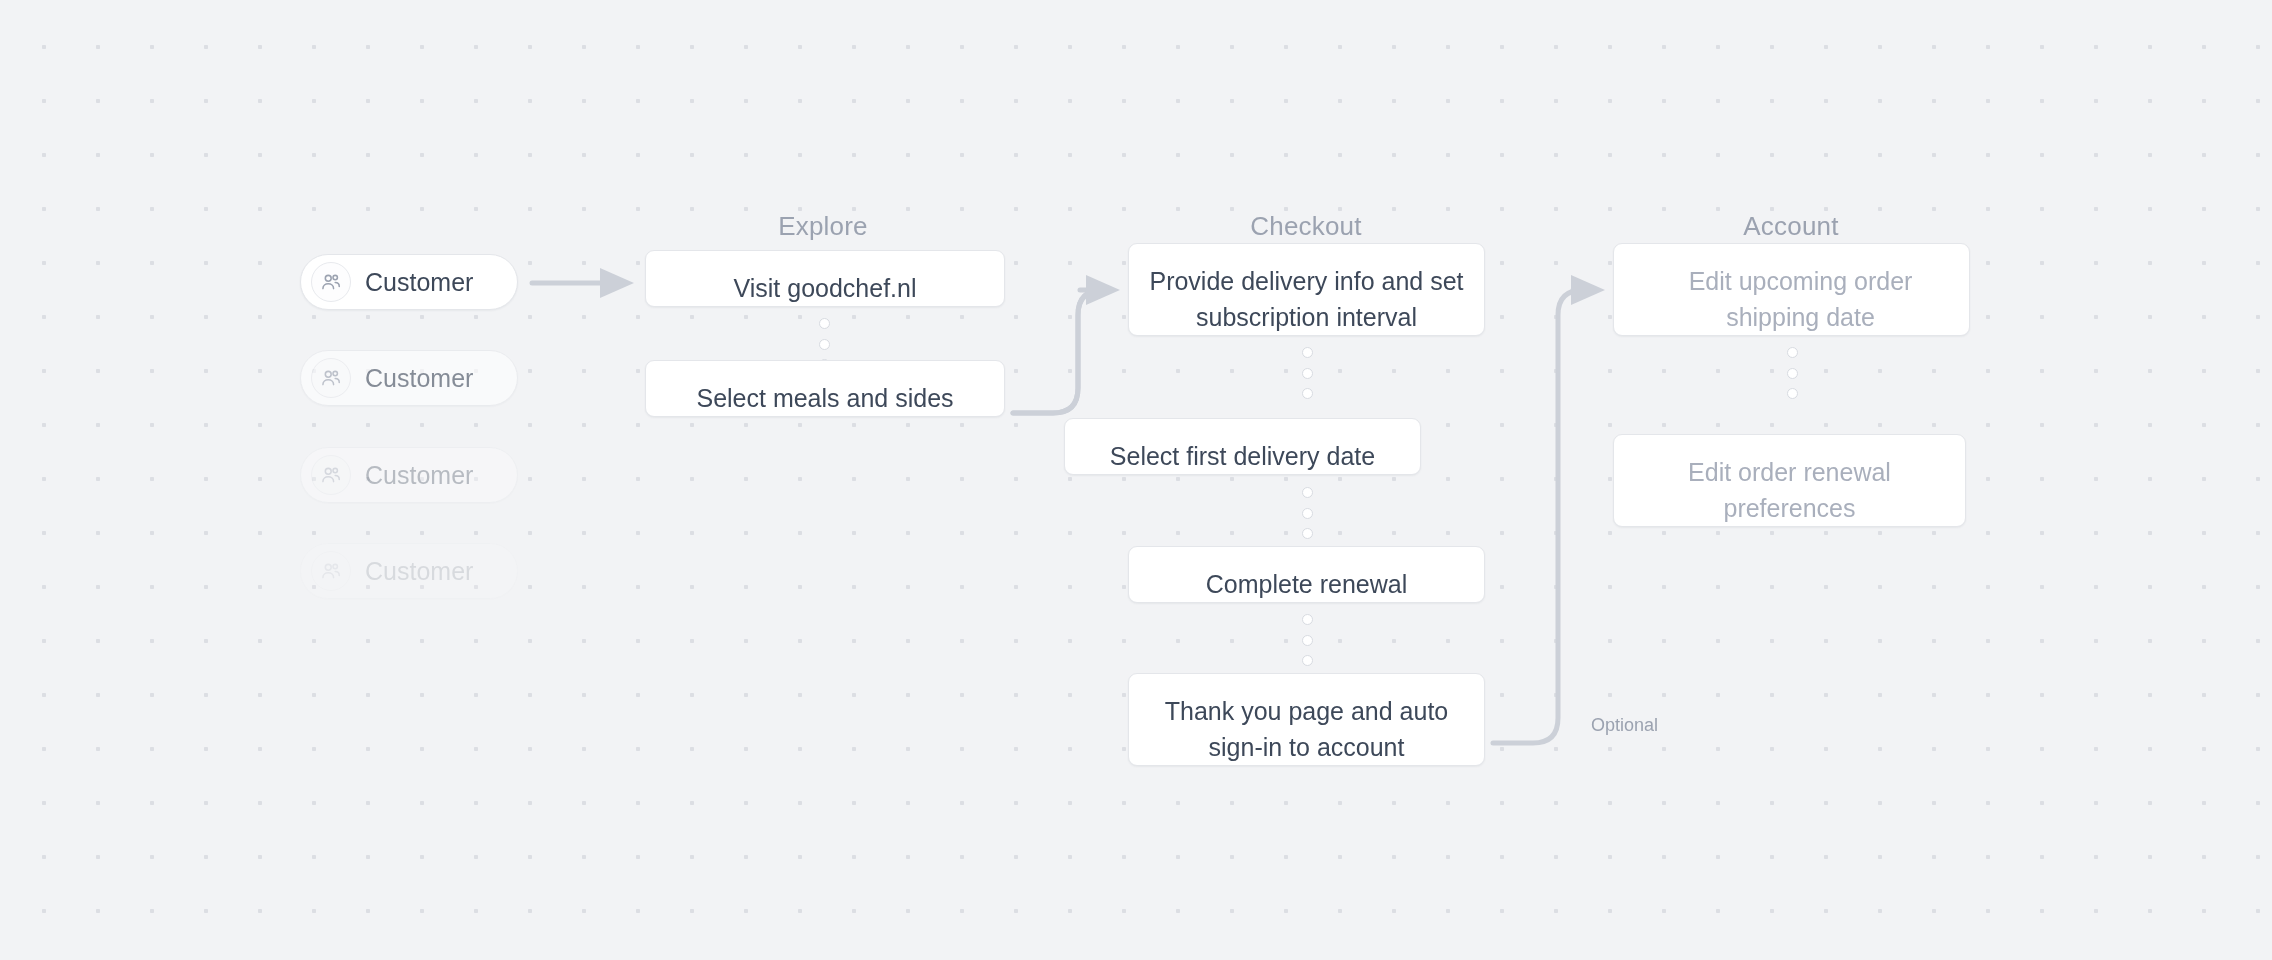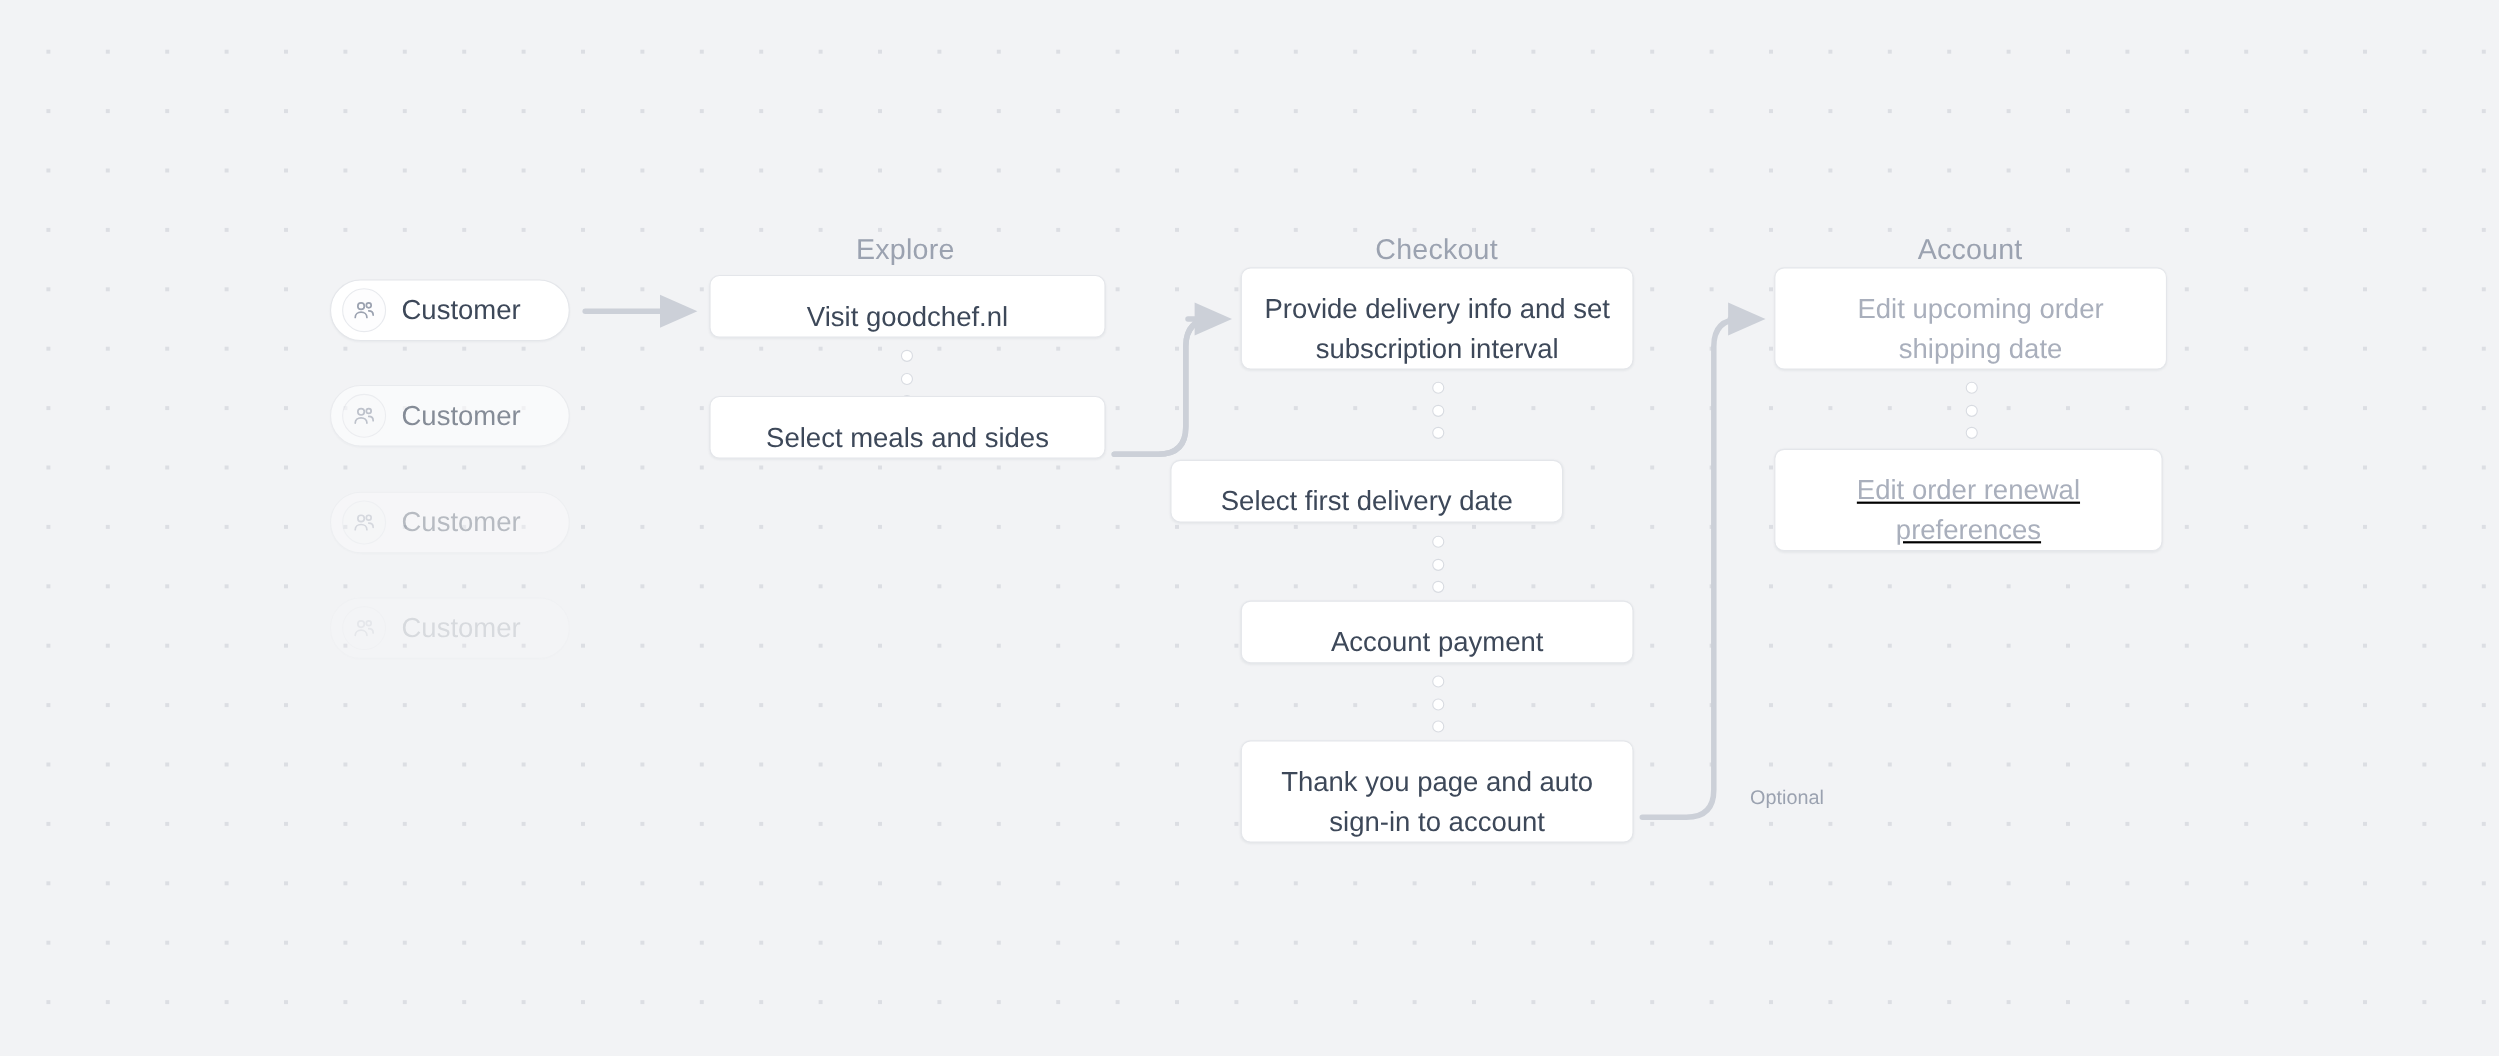--- a/index.html
+++ b/index.html
@@ -239,21 +239,21 @@
     <span class="card-label">Select first delivery date</span>
   </div>
 
   <div class="dots-conn" style="left:1302px; top:487px; height:52px;">
     <i></i>
     <i></i>
     <i></i>
   </div>
 
   <div class="card" style="left:1128px; top:546px; width:357px; height:57px;">
-    <span class="card-label">Account payment</span>
+    <span class="card-label">Complete renewal</span>
   </div>
 
   <div class="dots-conn" style="left:1302px; top:614px; height:52px;">
     <i></i>
     <i></i>
     <i></i>
   </div>
 
   <div class="card" style="left:1128px; top:673px; width:357px; height:93px;">
     <span class="card-label">Thank you page and auto sign-in to account</span>
@@ -262,19 +262,19 @@
   <div class="card muted" style="left:1613px; top:243px; width:357px; height:93px;padding-left:36px;">
     <span class="card-label">Edit upcoming order shipping date</span>
   </div>
 
   <div class="dots-conn" style="left:1787px; top:347px; height:52px;">
     <i></i>
     <i></i>
     <i></i>
   </div>
 
-  <div class="card muted" style="left:1613px; top:408px; width:353px; height:93px;text-decoration:underline;">
+  <div class="card muted" style="left:1613px; top:434px; width:353px; height:93px;">
     <span class="card-label">Edit order renewal preferences</span>
   </div>
 
   <div class="flow-note" style="left:1591px; top:716px;">Optional</div>
 
 </div>
 
 </body></html>

